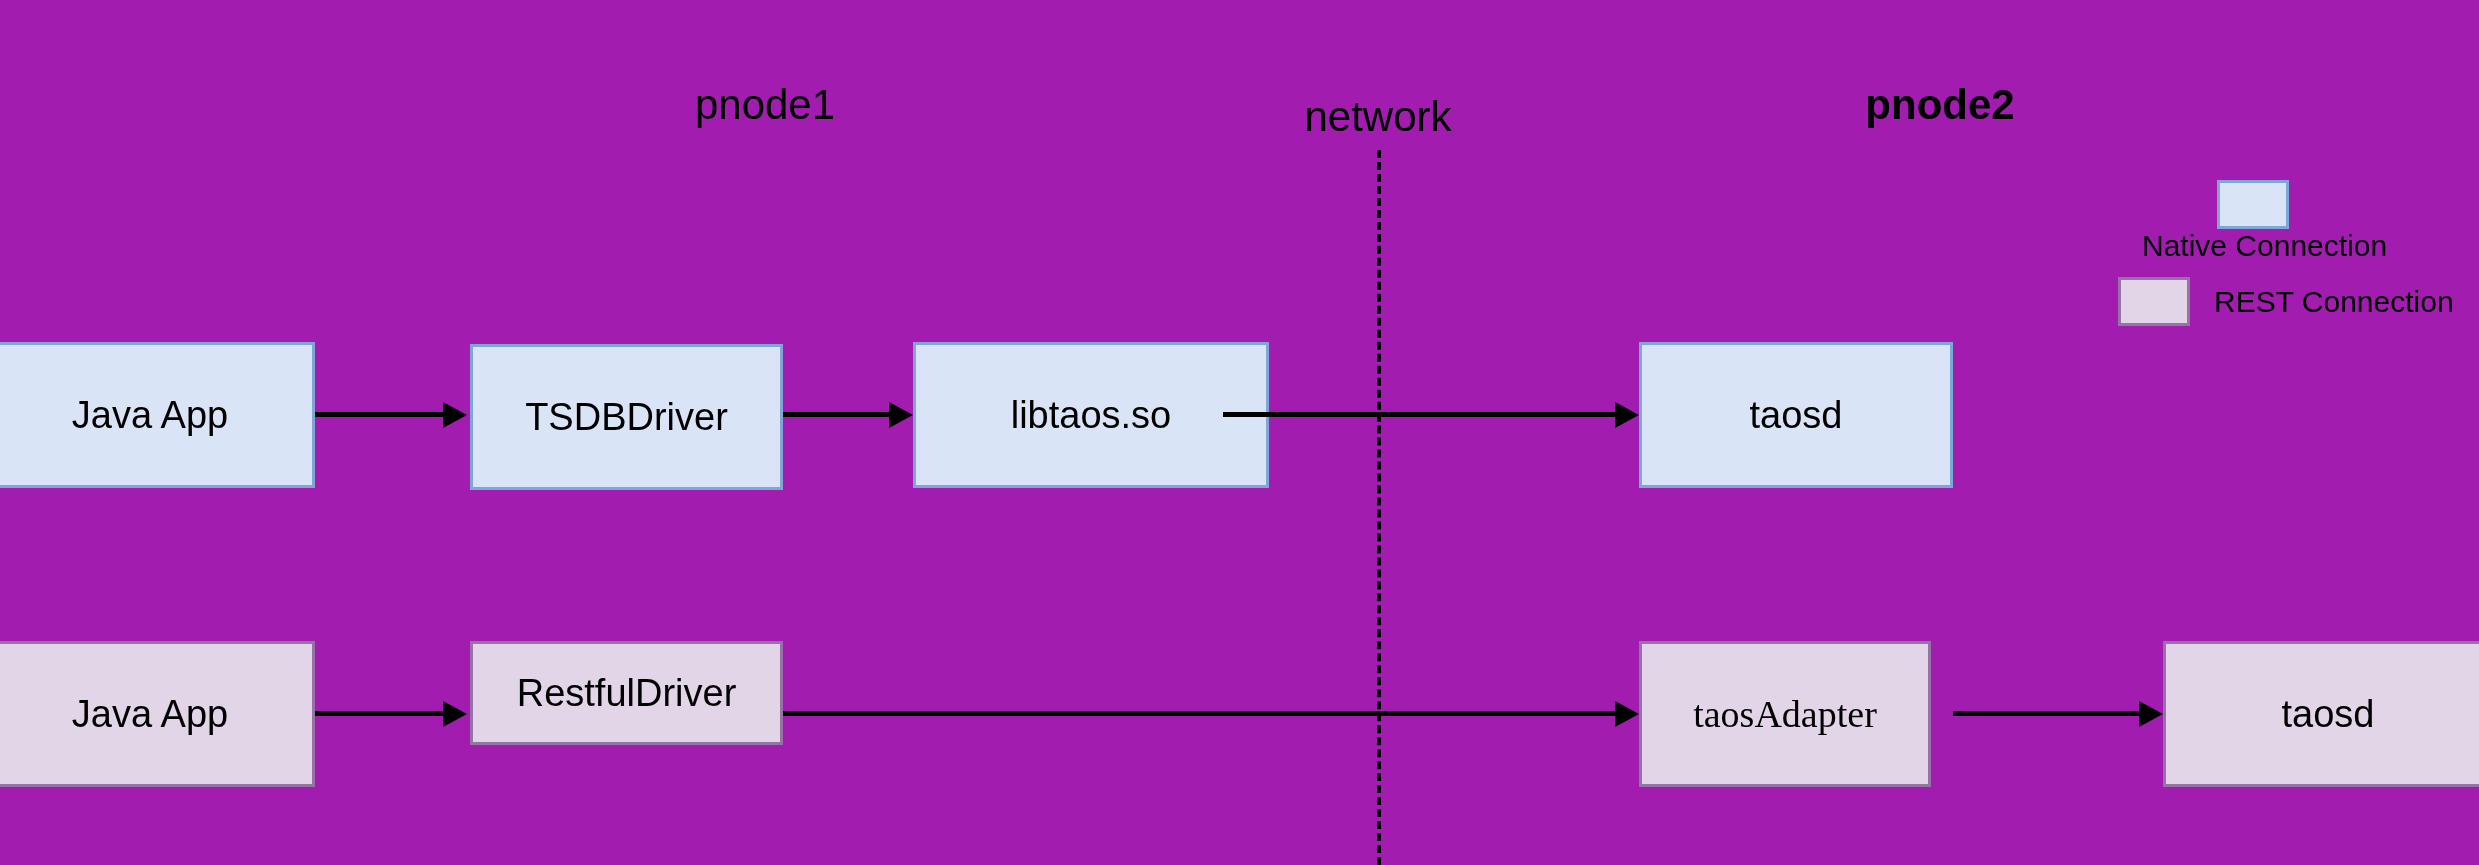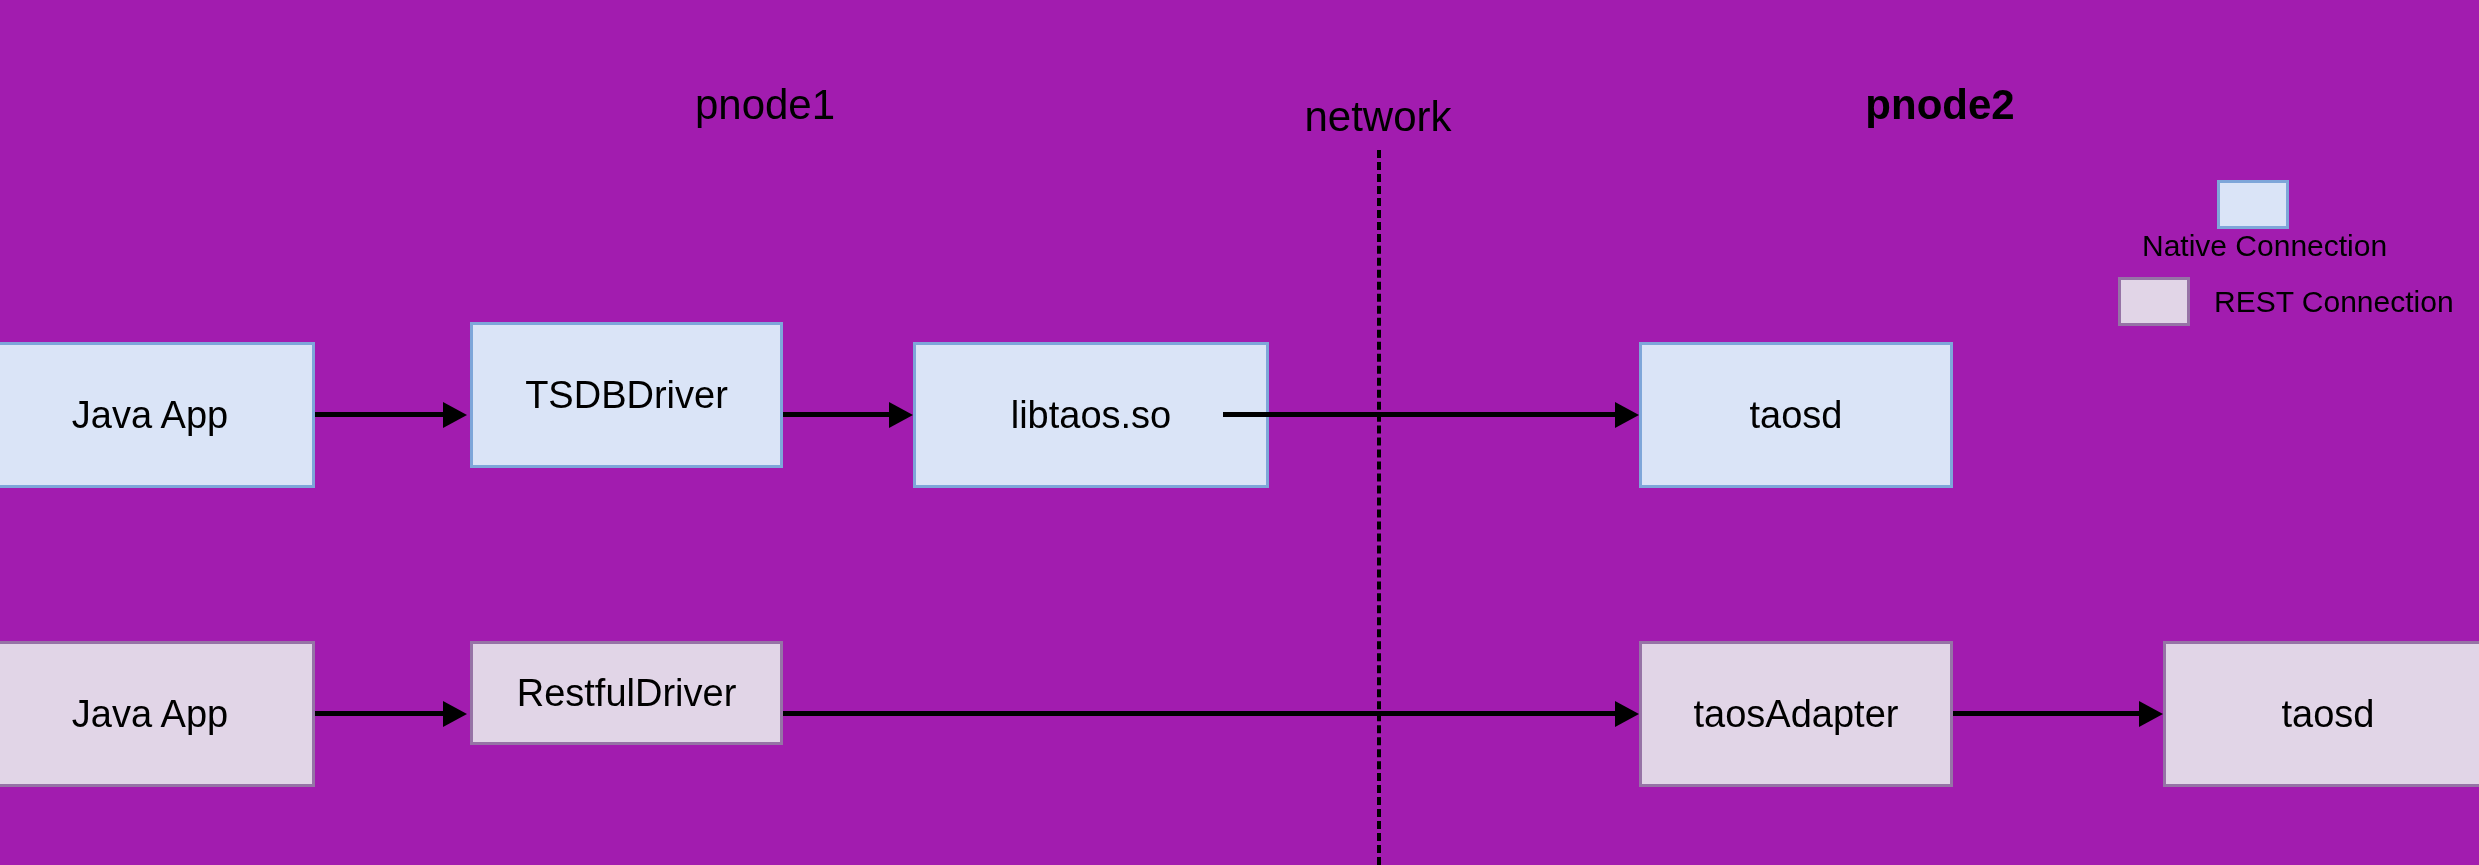--- a/index.html
+++ b/index.html
@@ -115,21 +115,21 @@
     <span class="legend-label">REST Connection</span>
   </div>
 
   <div class="node native" style="left:-15px; top:342px; width:330px; height:146px;">
     <span>Java App</span>
   </div>
 
   <div class="arrow-line" style="left:315px; top:412px; width:128px;"></div>
   <div class="arrow-head" style="left:443px; top:402px;"></div>
 
-  <div class="node native" style="left:470px; top:322px; width:313px; height:146px;">
+  <div class="node native" style="left:470px; top:344px; width:313px; height:146px;">
     <span>TSDBDriver</span>
   </div>
 
   <div class="arrow-line" style="left:783px; top:412px; width:106px;"></div>
   <div class="arrow-head" style="left:889px; top:402px;"></div>
 
   <div class="node native" style="left:913px; top:342px; width:356px; height:146px;">
     <span>libtaos.so</span>
   </div>
 
@@ -147,21 +147,21 @@
   <div class="arrow-line" style="left:315px; top:711px; width:128px;"></div>
   <div class="arrow-head" style="left:443px; top:701px;"></div>
 
   <div class="node rest" style="left:470px; top:641px; width:313px; height:104px;justify-content:center;">
     <span>RestfulDriver</span>
   </div>
 
   <div class="arrow-line" style="left:783px; top:711px; width:832px;"></div>
   <div class="arrow-head" style="left:1615px; top:701px;"></div>
 
-  <div class="node rest" style="left:1639px; top:641px; width:314px; height:146px;">
+  <div class="node rest" style="left:1639px; top:641px; width:292px; height:146px;font-family:Liberation Serif, serif;">
     <span>taosAdapter</span>
   </div>
 
   <div class="arrow-line" style="left:1953px; top:711px; width:186px;"></div>
   <div class="arrow-head" style="left:2139px; top:701px;"></div>
 
   <div class="node rest" style="left:2163px; top:641px; width:330px; height:146px;">
     <span>taosd</span>
   </div>
 

